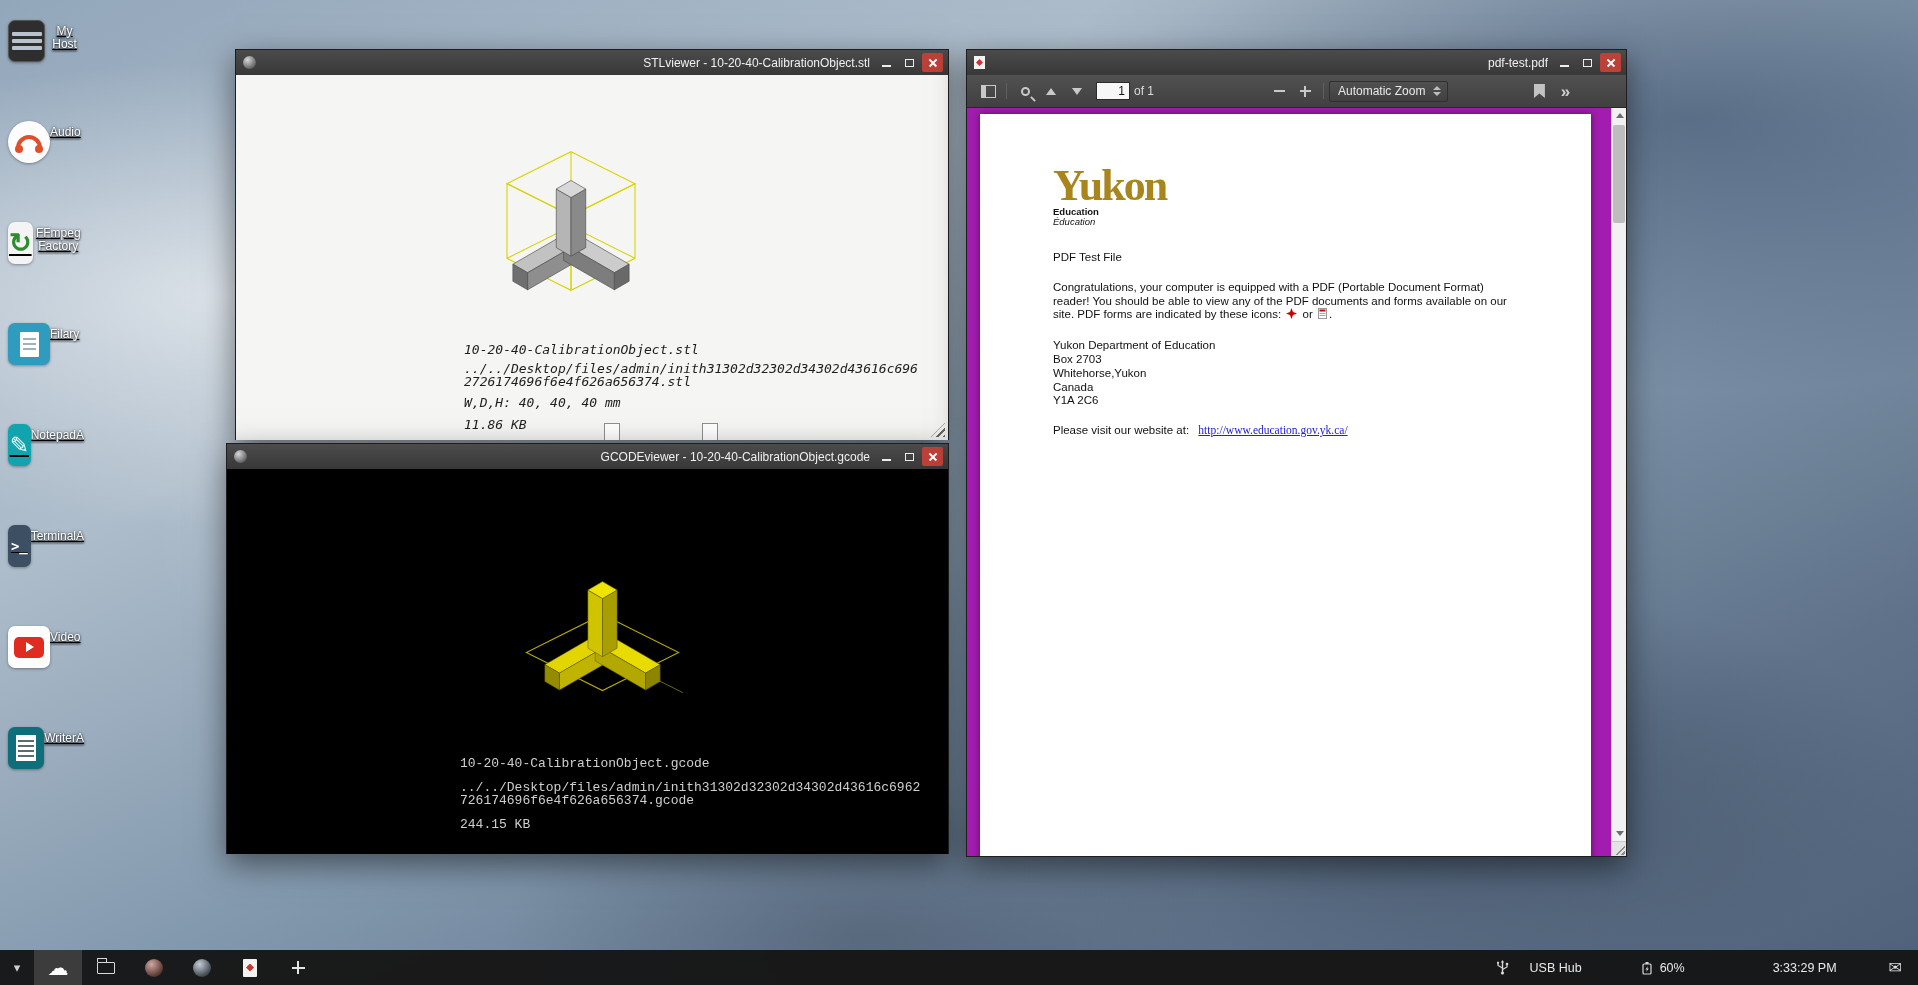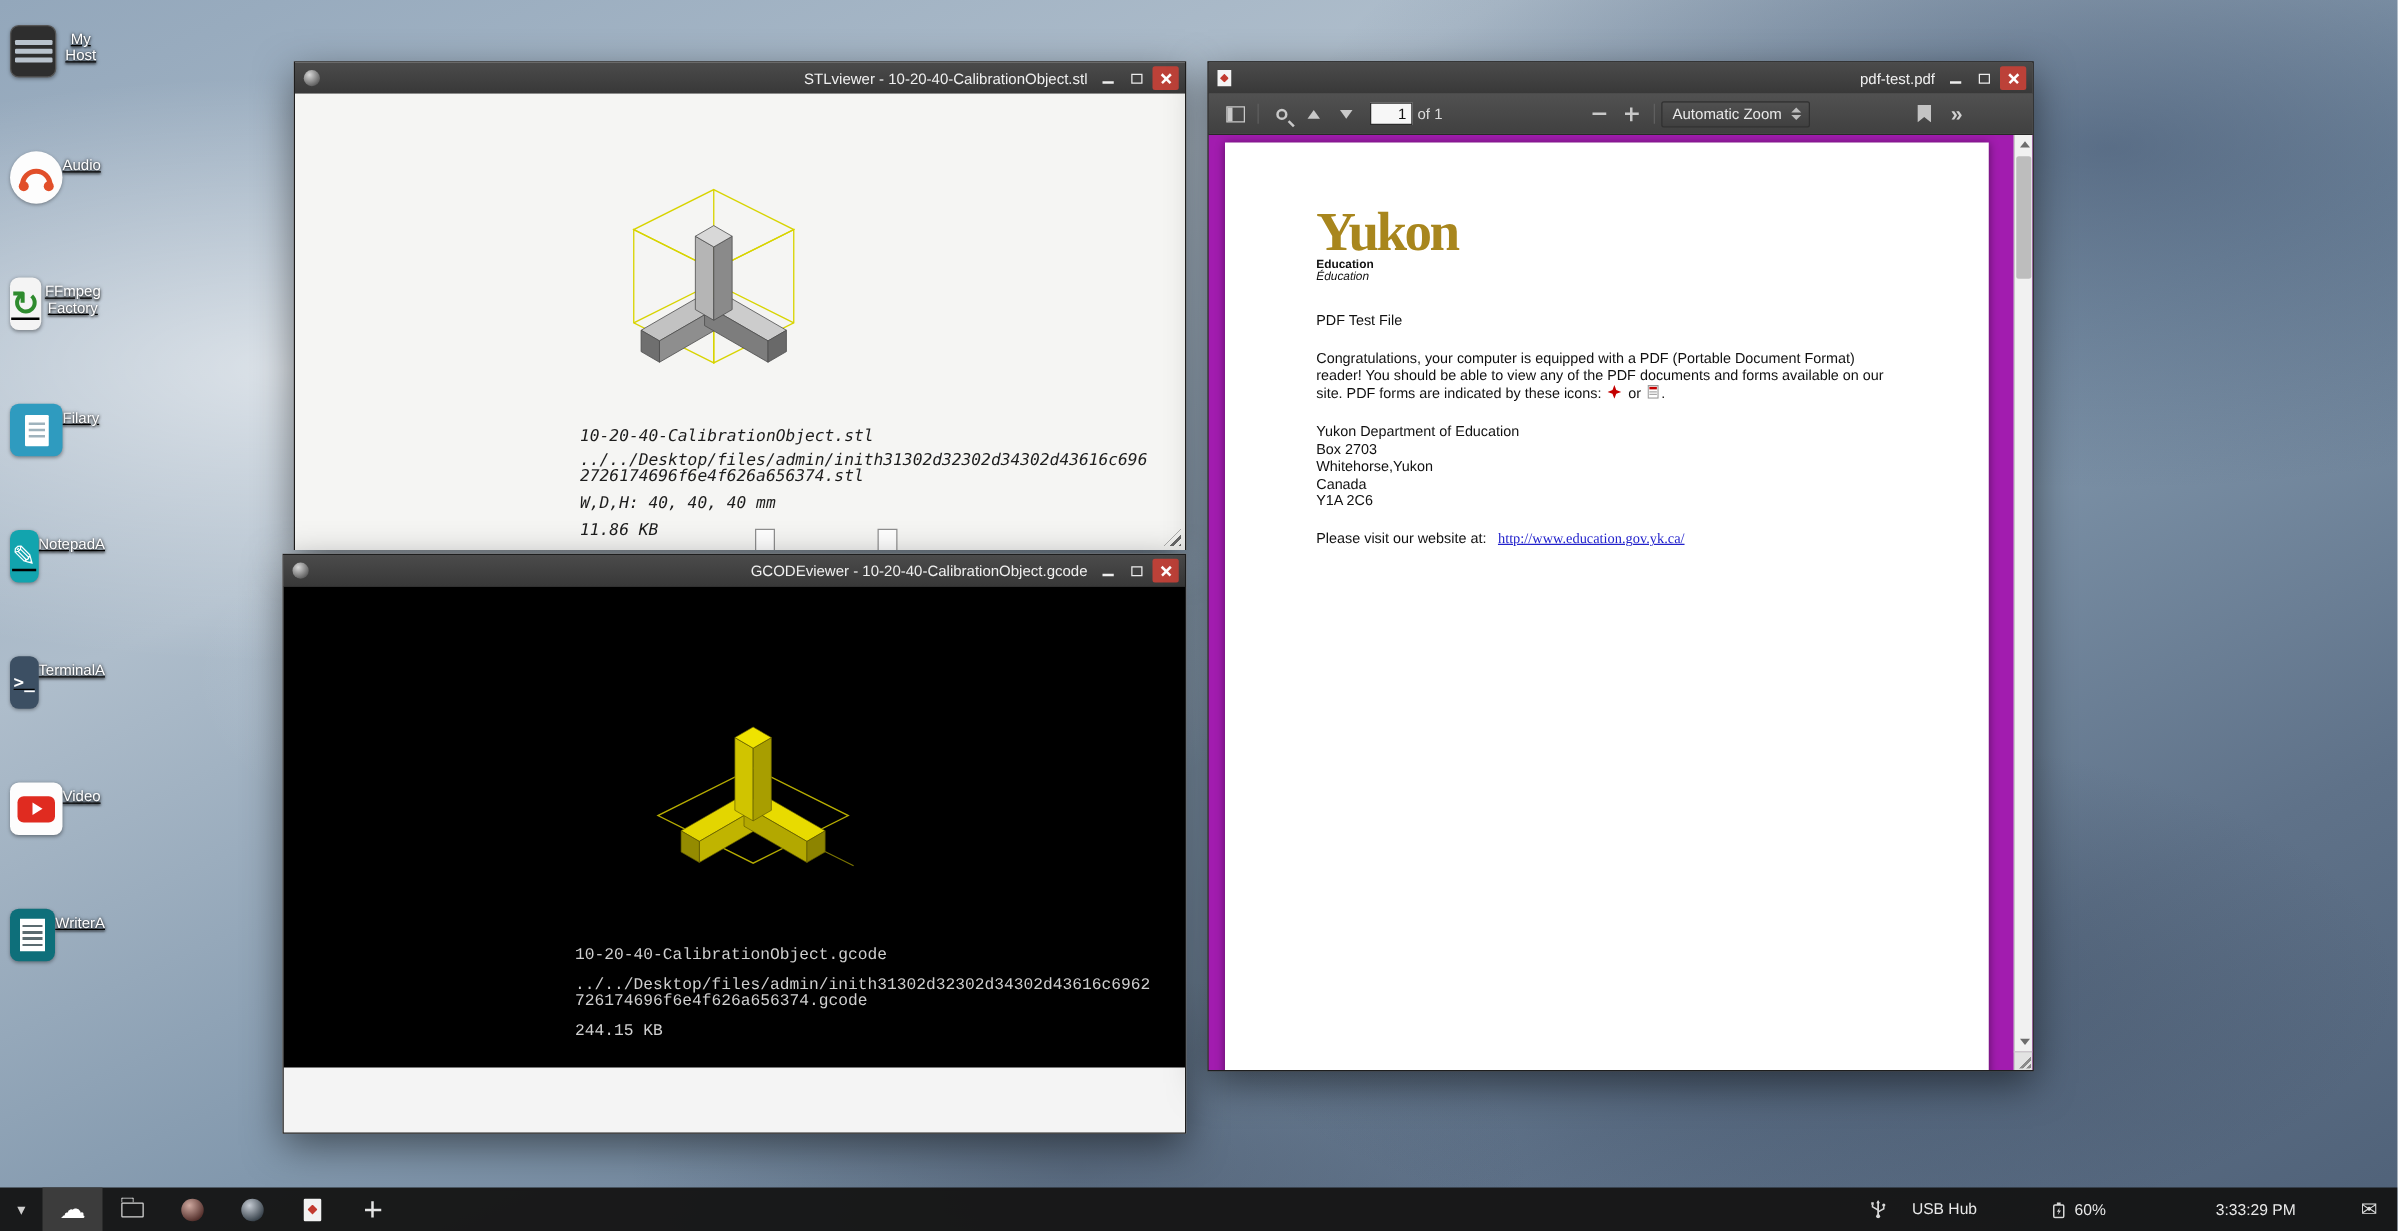--- a/index.html
+++ b/index.html
@@ -65,21 +65,21 @@
   #stl-info .path { width:456px; word-break:break-all; margin-top:6px; }
   #stl-info .dims { margin-top:8px; } #stl-info .fsize { margin-top:9px; }
   .file-strip { position:absolute; left:342px; top:348px; display:flex; gap:30px; }
   .fs-item { width:68px; display:flex; flex-direction:column; align-items:center; }
   .fs-icon { width:16px; height:20px; background:#fff; border:1px solid #8f8f8f; }
   .grip { position:absolute; right:3px; bottom:3px; width:14px; height:14px;
     background:repeating-linear-gradient(135deg, transparent 0 3px, #6a6a6a 3px 5px);
     clip-path:polygon(100% 0, 100% 100%, 0 100%); cursor:nwse-resize; }
 
   
-  #gcode-window { left:226px; top:443px; width:723px; height:464px; z-index:2; }
+  #gcode-window { left:226px; top:443px; width:723px; height:411px; z-index:2; }
   #gcode-window .win-body { height:385px; background:#000; }
   .gcode-svg { position:absolute; left:293px; top:98px; }
   #gcode-info { left:233px; top:288px; color:#cfcfcf;font-family:Liberation Mono, monospace; }
   #gcode-info .path { width:464px; word-break:break-all; margin-top:11px; }
   #gcode-info .fsize { margin-top:11px; }
 
   
   #pdf-window { left:966px; top:49px; width:661px; height:808px; z-index:3; background:#7e7e7e; }
   .pdf-toolbar { height:33px; background:linear-gradient(#515151,#404040); border-bottom:1px solid #282828; display:flex; align-items:center; padding:0 8px; }
   .tbtn { width:26px; height:25px; display:flex; align-items:center; justify-content:center; border-radius:2px; cursor:pointer; flex:0 0 auto; }
@@ -140,21 +140,21 @@
   .ico-folder { width:18px; height:12px; border:1.5px solid #d8d8d8; border-radius:1px; position:relative; }
   .ico-folder::before { content:""; position:absolute; left:-1.5px; top:-5px; width:8px; height:3px; border:1.5px solid #d8d8d8; border-bottom:none; border-radius:1px 1px 0 0; }
   .tk-sphere1 { width:18px; height:18px; border-radius:50%; background:radial-gradient(circle at 36% 30%, #cfa9a0, #54302c 75%); }
   .tk-sphere2 { width:18px; height:18px; border-radius:50%; background:radial-gradient(circle at 36% 30%, #c6ccd4, #39434c 75%); }
   .tk-pdf { width:14px; height:18px; background:#f2f2f2; position:relative; border-radius:1px; }
   .tk-pdf::after { content:""; position:absolute; left:3px; top:5px; width:8px; height:8px; background:#c23a2f; clip-path:polygon(50% 0,100% 50%,50% 100%,0 50%); }
   .tk-plus { position:relative; width:13px; height:13px; }
   .tk-plus::before { content:""; position:absolute; left:0; top:5.5px; width:13px; height:2px; background:#e4e4e4; }
   .tk-plus::after { content:""; position:absolute; top:0; left:5.5px; height:13px; width:2px; background:#e4e4e4; }
   .tk-right { margin-left:auto; display:flex; align-items:center; padding-right:16px; color:#e9e9e9; font-size:12.5px; }
-  .tk-usb { display:flex; gap:21px; margin-right:58px; cursor:pointer; }
+  .tk-usb { display:flex; align-items:center; gap:21px; margin-right:58px; cursor:pointer; }
   .tk-batt { display:flex; align-items:center; gap:6px; margin-right:88px; cursor:pointer; }
   .tk-clock { margin-right:52px; }
   .tk-mail { font-size:16px; color:#dcdcdc; cursor:pointer; }
 </style>
 </head>
 <body>
 
 <div class="desktop-icons">
   <div class="di">
     <div class="di-glyph gi-myhost">

